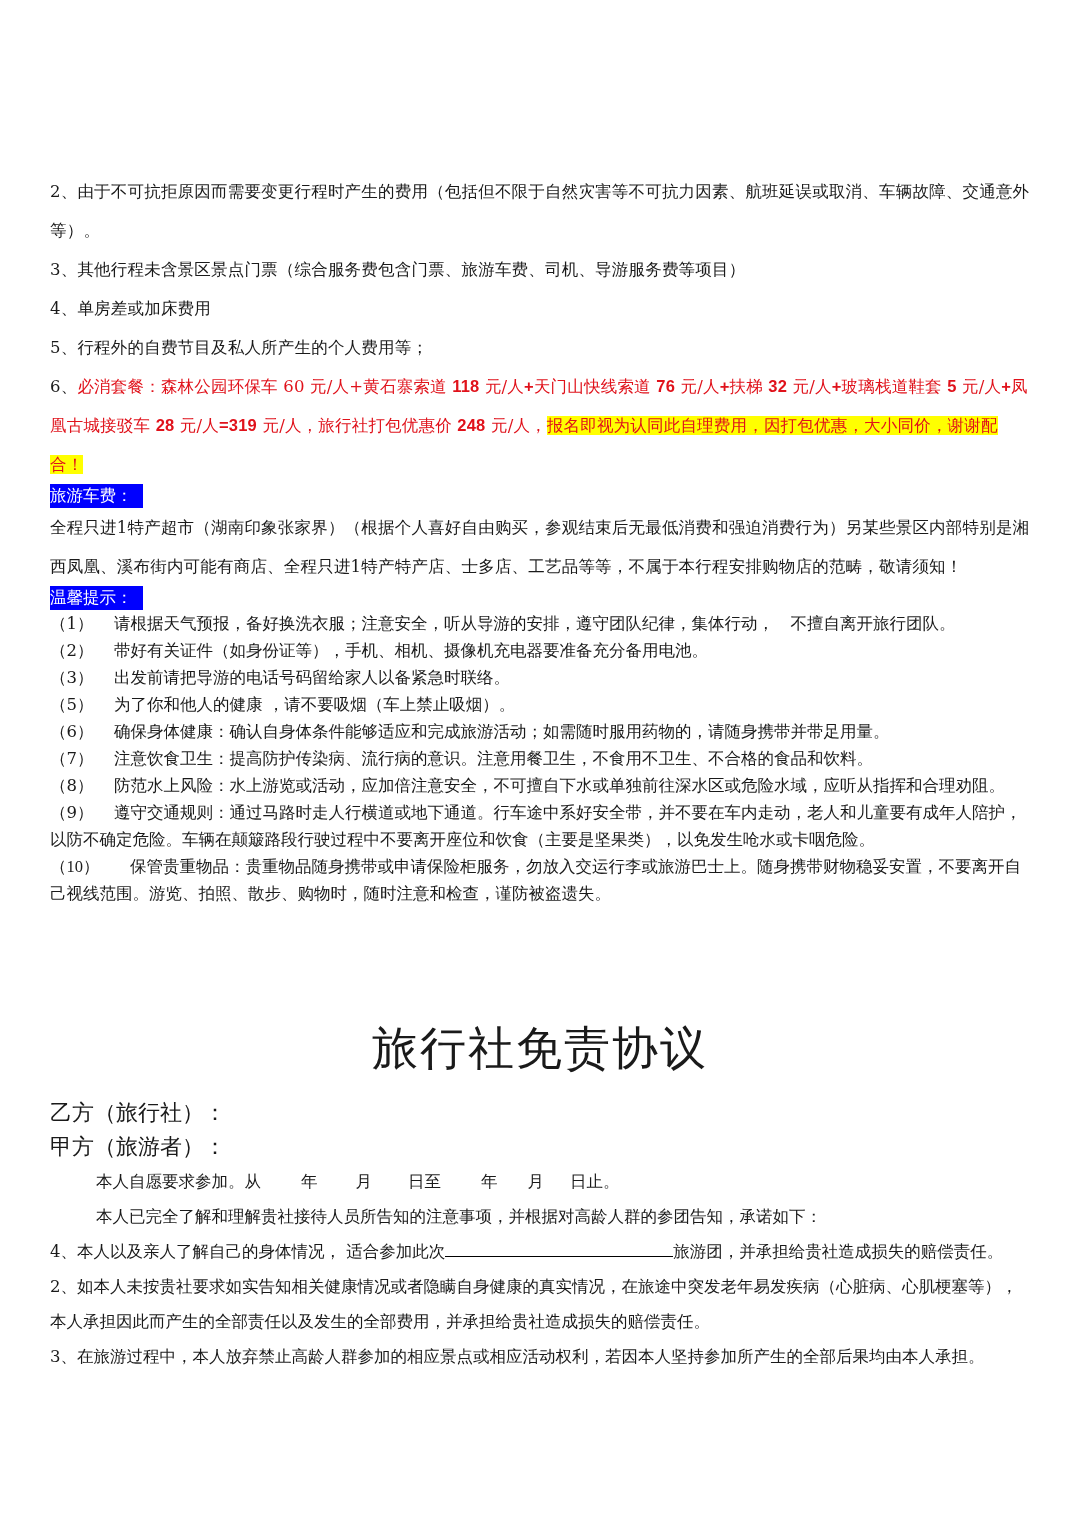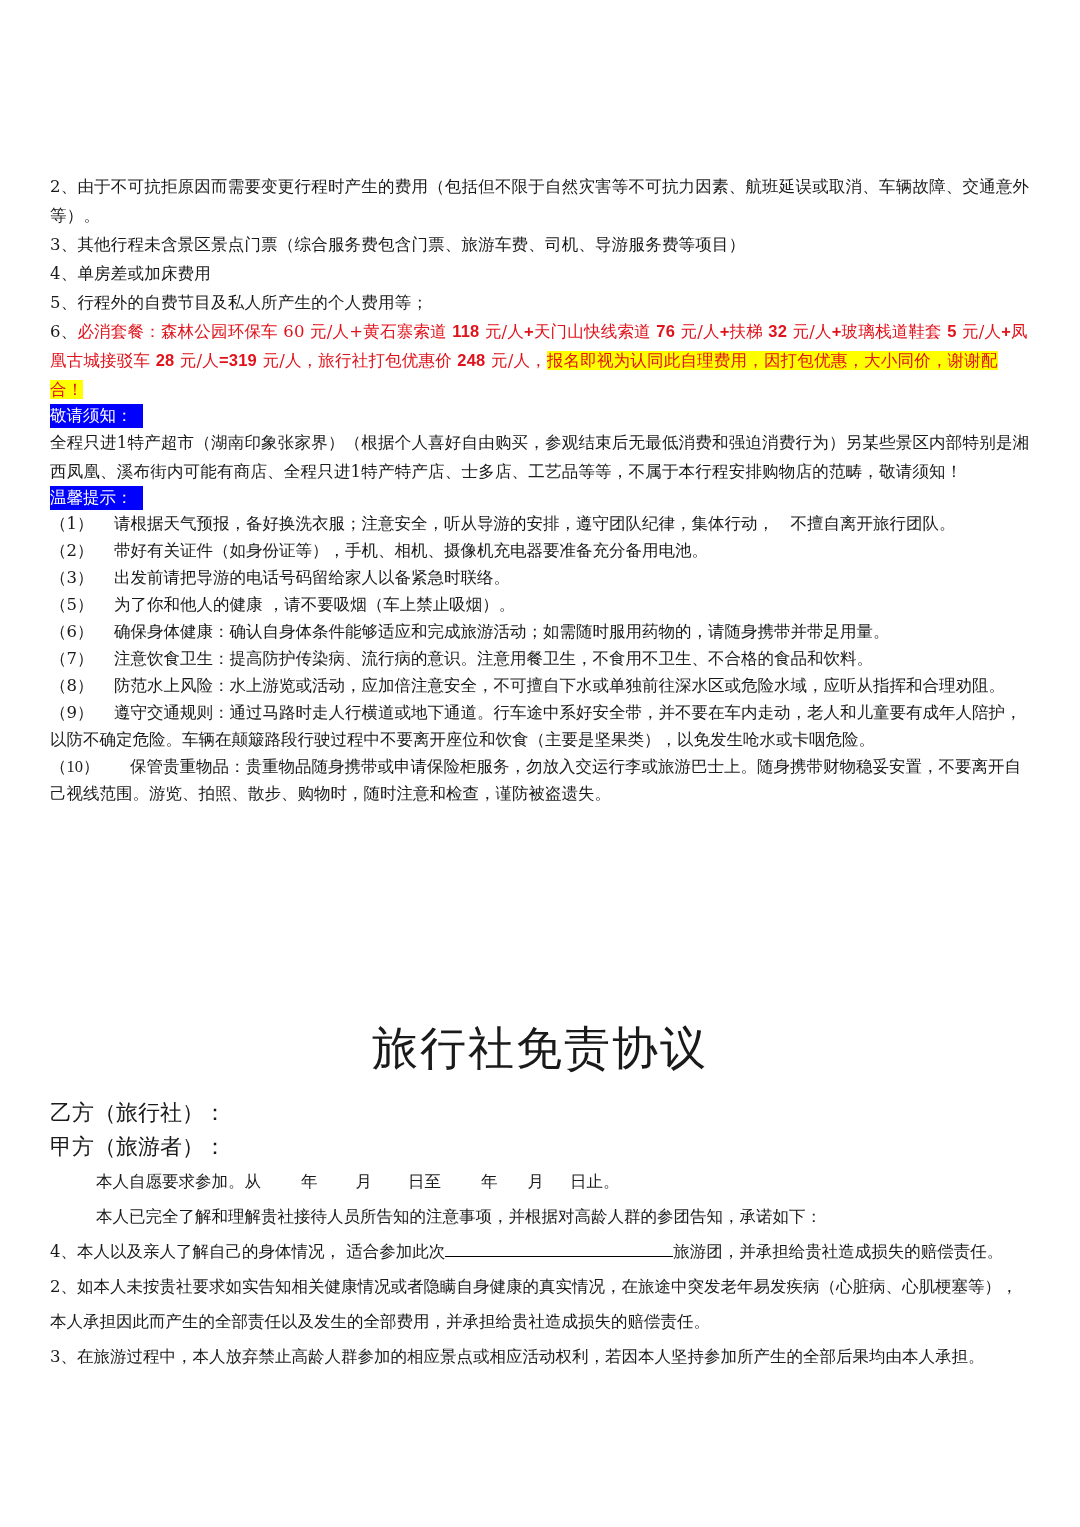--- a/index.html
+++ b/index.html
@@ -2,21 +2,21 @@
 <html><head>
   <meta charset="utf-8">
   <style>
     html, body { margin: 0; padding: 0; background: #ffffff; }
     body {
       width: 1080px; height: 1527px; position: relative; overflow: hidden;
       font-family: "DejaVu Serif", "Liberation Serif", serif;
       color: #1a1a1a;
     }
     .page { position: absolute; left: 50px; top: 172px; width: 980px; }
-    .p { font-size: 16.5px; line-height: 29px; margin: 0; letter-spacing: 0.2px; }
+    .p { font-size: 16.5px; line-height: 39px; margin: 0; letter-spacing: 0.2px; }
     .red { color: #e0121b; }
     .b { font-weight: bold; font-family: "Liberation Sans", "DejaVu Sans", sans-serif; }
     .hl { background: #ffff00; }
     .hdr {
       display: inline-block; background: #0000ff; color: #ffffff;
       font-size: 16.5px; line-height: 24px; padding: 0 10px 0 0; margin: 0;
     }
     .tip { font-size: 16.5px; line-height: 27px; margin: 0; }
     .tip .num { display: inline-block; min-width: 64px; }
     .tip .num10 { display: inline-block; min-width: 80px; font-family: Liberation Serif, serif; }
@@ -37,21 +37,21 @@
 <div class="page">
   <p class="p">2、由于不可抗拒原因而需要变更行程时产生的费用（包括但不限于自然灾害等不可抗力因素、航班延误或取消、车辆故障、交通意外等）。</p>
   <p class="p">3、其他行程未含景区景点门票（综合服务费包含门票、旅游车费、司机、导游服务费等项目）</p>
   <p class="p">4、单房差或加床费用</p>
   <p class="p">5、行程外的自费节目及私人所产生的个人费用等；</p>
 
   <p class="p">
     <span>6、</span><span class="red">必消套餐：</span><span class="red">森林公园环保车 60 元/人+黄石寨索道 </span><span class="red b">118</span><span class="red"> 元/人</span><span class="red b">+</span><span class="red">天门山快线索道 </span><span class="red b">76</span><span class="red"> 元/人</span><span class="red b">+</span><span class="red">扶梯 </span><span class="red b">32</span><span class="red"> 元/人</span><span class="red b">+</span><span class="red">玻璃栈道鞋套 </span><span class="red b">5</span><span class="red"> 元/人</span><span class="red b">+</span><span class="red">凤凰古城接驳车 </span><span class="red b">28</span><span class="red"> 元/人</span><span class="red b">=319</span><span class="red"> 元/人，旅行社打包优惠价 </span><span class="red b">248</span><span class="red"> 元/人，</span><span class="red hl">报名即视为认同此自理费用，因打包优惠，大小同价，谢谢配合！</span>
   </p>
 
-  <div class="hdr">敬请须知：</div>
+  <div class="hdr">旅游车费：</div>
   <p class="p">全程只进1特产超市（湖南印象张家界）（根据个人喜好自由购买，参观结束后无最低消费和强迫消费行为）另某些景区内部特别是湘西凤凰、溪布街内可能有商店、全程只进1特产特产店、士多店、工艺品等等，不属于本行程安排购物店的范畴，敬请须知！</p>
 
   <div class="hdr">温馨提示：</div>
 
   <div>
     <p class="tip"><span class="num">（1）</span><span>请根据天气预报，备好换洗衣服；注意安全，听从导游的安排，遵守团队纪律，集体行动，　不擅自离开旅行团队。</span></p>
     <p class="tip"><span class="num">（2）</span><span>带好有关证件（如身份证等），手机、相机、摄像机充电器要准备充分备用电池。</span></p>
     <p class="tip"><span class="num">（3）</span><span>出发前请把导游的电话号码留给家人以备紧急时联络。</span></p>
     <p class="tip"><span class="num">（5）</span><span>为了你和他人的健康 ，请不要吸烟（车上禁止吸烟）。</span></p>
     <p class="tip"><span class="num">（6）</span><span>确保身体健康：确认自身体条件能够适应和完成旅游活动；如需随时服用药物的，请随身携带并带足用量。</span></p>

